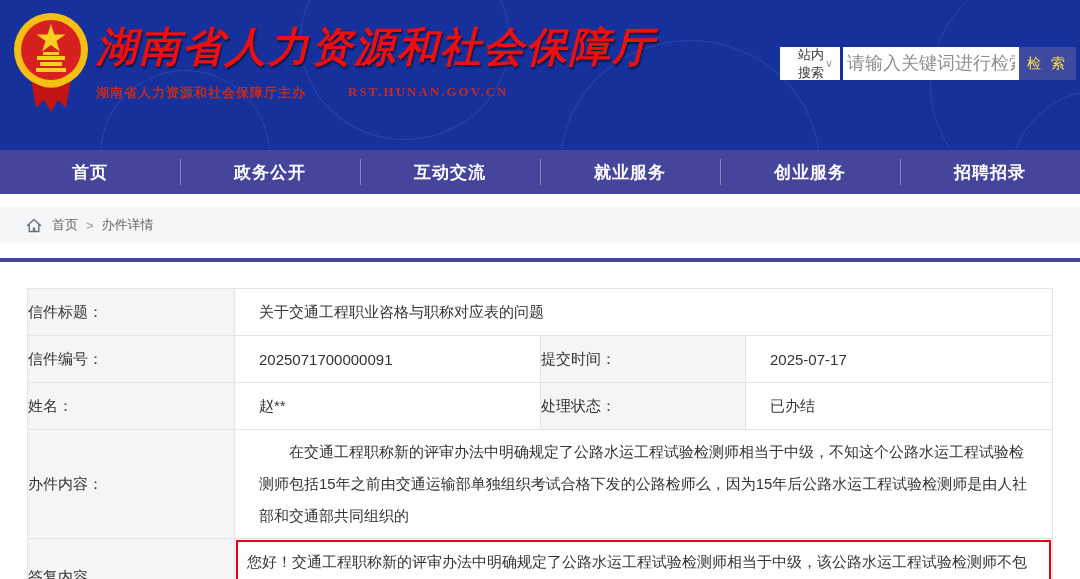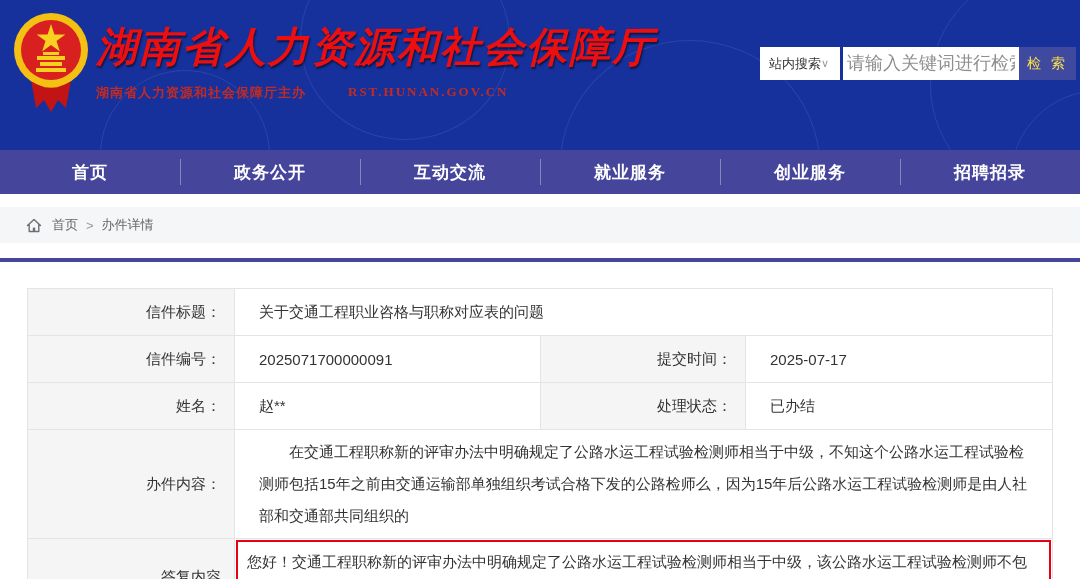--- a/index.html
+++ b/index.html
@@ -17,22 +17,22 @@
 
   .emblem { position:absolute; left:12px; top:8px; }
   .titles { position:absolute; left:96px; top:20px; }
   .site-title { font-size:41px; font-weight:bold; color:#ed0f0f; letter-spacing:2px;
     text-shadow:1px 2px 2px rgba(0,0,0,.55); white-space:nowrap;font-style:italic; }
   .site-sub { margin-top:9px; font-size:13px; color:#c32b22; font-weight:bold;
     letter-spacing:1px; display:flex; gap:42px; }
   .site-sub .url { font-family:"Liberation Serif","DejaVu Serif",serif; letter-spacing:2px; }
 
   .search { position:absolute; right:4px; top:47px; display:flex; align-items:center; }
-  .search-scope { width:80px; height:33px; background:#fff; display:flex; align-items:center;
-    justify-content:flex-start; padding:0 7px 0 9px; font-size:13px; color:#333; cursor:pointer; }
+  .search-scope { width:60px; height:33px; background:#fff; display:flex; align-items:center;
+    justify-content:center; padding:0 7px 0 18px; font-size:13px; color:#333; cursor:pointer; }
   .search-scope .chev { color:#9a9a9a; font-size:11px; }
   .search-input { width:176px; height:33px; border:none; margin-left:3px; padding:0 4px;
     font-size:18px; color:#333; outline:none; }
   .search-input::placeholder { color:#8f8f8f; }
   .search-btn { width:57px; height:33px; border:none; background:#3f49a0; color:#fde047;
     font-size:14px; letter-spacing:3px; cursor:pointer; }
 
   
   .nav { height:44px; background:#45459b; display:flex; align-items:stretch; }
   .nav-item { flex:1; display:flex; align-items:center; justify-content:center;
@@ -49,21 +49,21 @@
   .bc-link { cursor:pointer; }
 
   .rule-gap1 { height:15px; background:#fff; }
   .purple-rule { height:4px; background:#45459b; }
   .rule-gap2 { height:26px; background:#fff; }
 
   
   .detail-wrap { padding:0 27px; }
   table.detail { width:100%; border-collapse:collapse; table-layout:fixed; font-size:15px; color:#333; }
   table.detail td { border:1px solid #e4e4e4; vertical-align:middle; }
-  td.lbl { background:#f5f5f5; text-align:right; padding-right:13px; color:#333; }
+  td.lbl { background:#f5f5f5; padding-right:13px; color:#333; }
   td.val { background:#fff; padding-left:24px; padding-right:14px; }
   tr.r-std { height:47px; }
   tr.r-content { height:79px; }
   tr.r-reply { height:64px; }
   .content-text { text-indent:2em; line-height:32px; padding:6px 0; }
   .reply-cell { padding:0 !important; }
   .reply-box { border:2px solid #e60012; margin:1px; padding:5px 9px; line-height:30px; min-height:58px; }
 </style>
 </head>
 <body>

